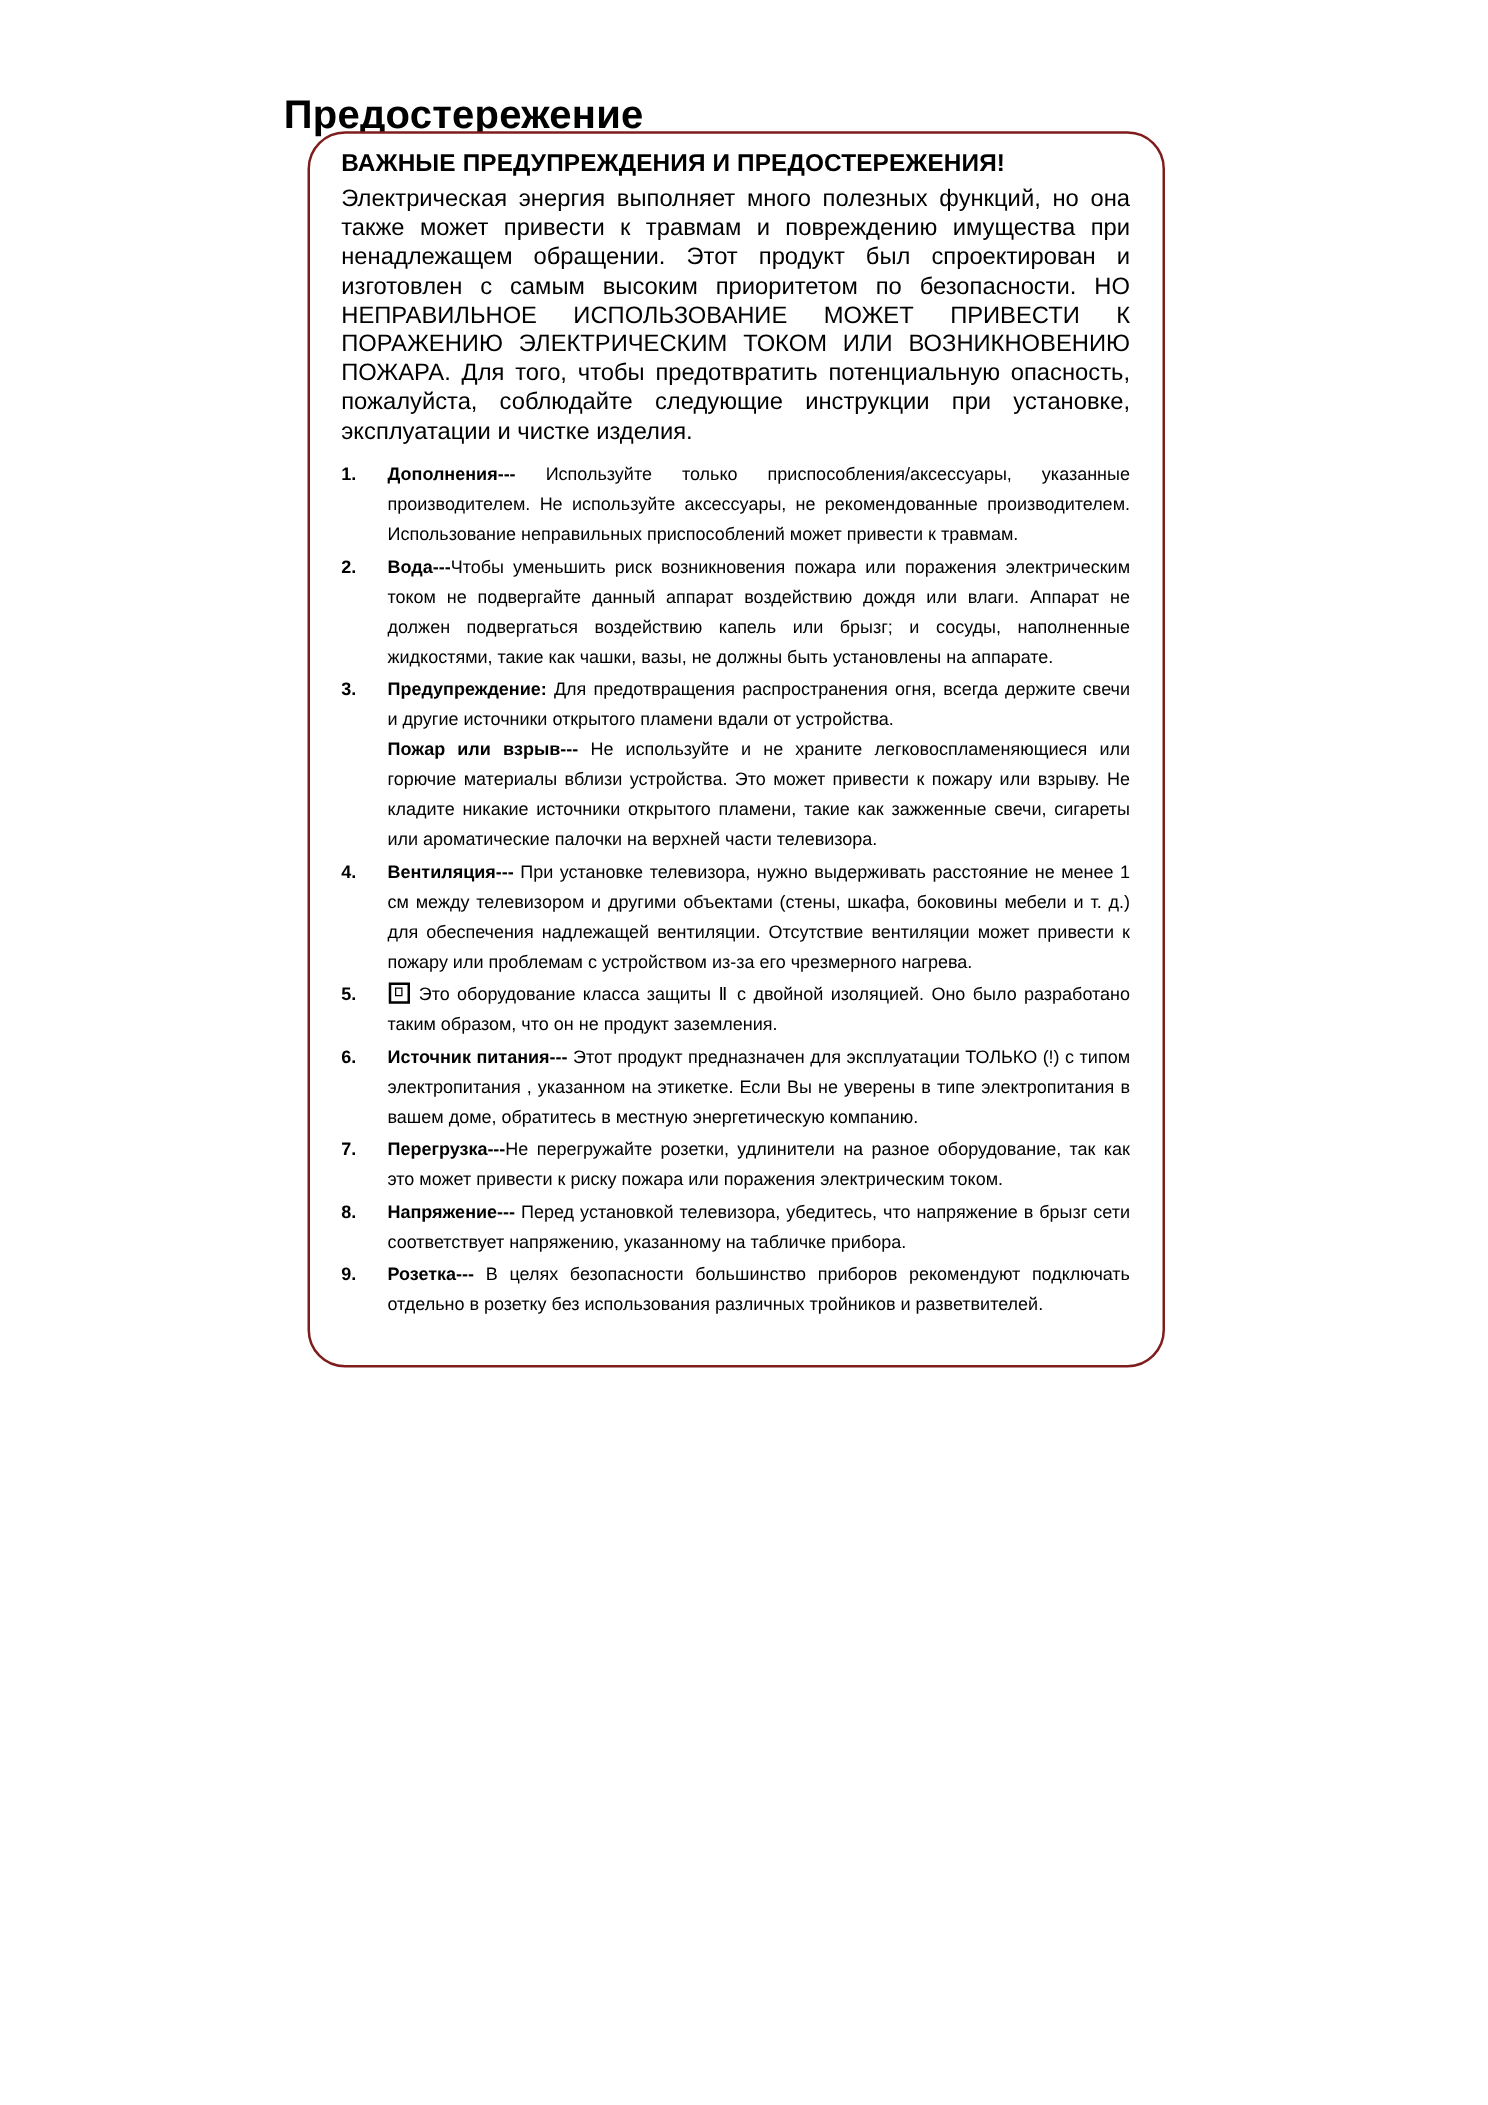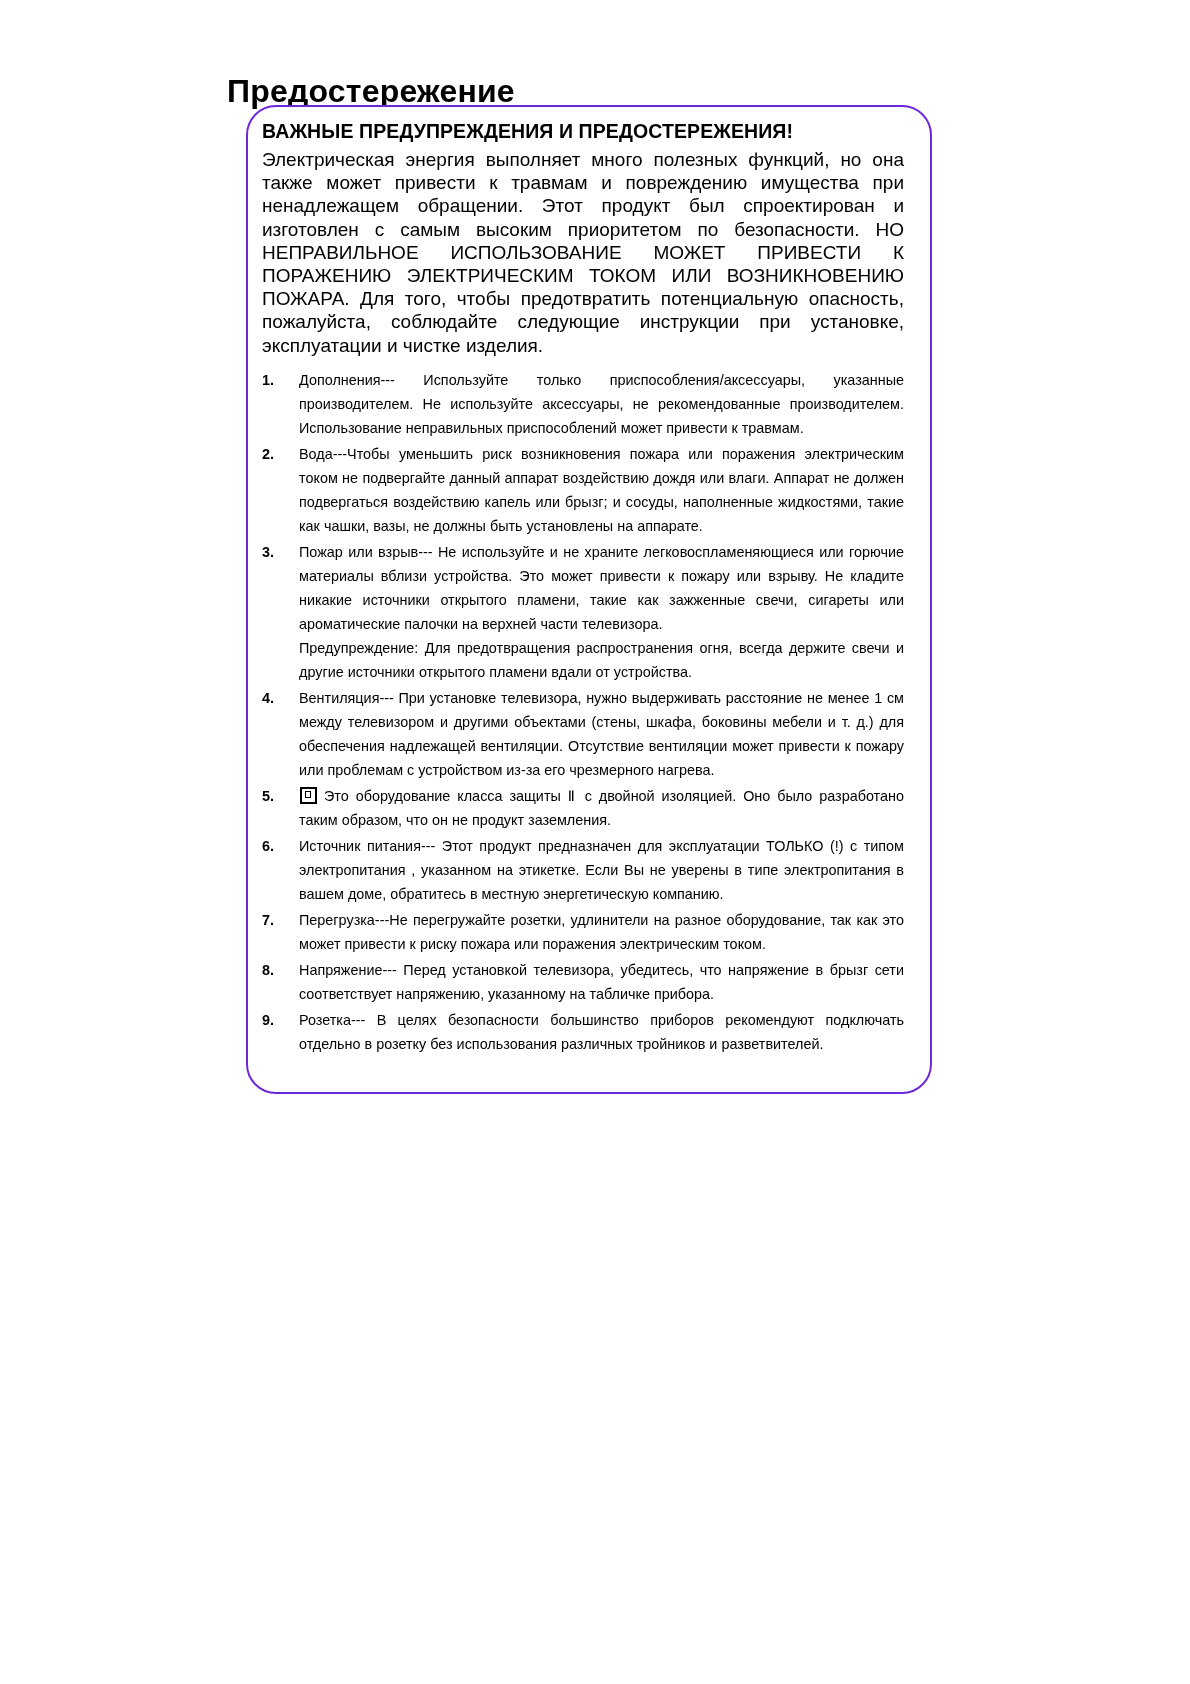--- a/index.html
+++ b/index.html
@@ -7,39 +7,39 @@
     width:1190px;height:1684px;position:relative;
     color:#000;font-family:"Liberation Sans", sans-serif;
     -webkit-font-smoothing:antialiased;
   }
   .page-title{
     position:absolute;left:227px;top:52px;
     font-size:32px;font-weight:bold;letter-spacing:.2px;
   }
   .warning-box{
     position:absolute;left:246px;top:105px;width:686px;min-height:937px;
-    border:2px solid #6d28d9;border-radius:30px;box-sizing:border-box;
-    padding:13px 26px 34px 14px;background:#fff;
+    border:2px solid #7f1d1d;border-radius:30px;box-sizing:border-box;
+    padding:13px 26px 34px 25px;background:#fff;
   }
   .box-heading{
     font-size:19.5px;font-weight:bold;margin:0 0 5px 0;letter-spacing:.1px;
   }
   .intro{
     font-size:19px;line-height:23.2px;text-align:justify;margin:0;
   }
   .w-list{
     list-style:none;margin:11px 0 0 0;padding:0;
     font-size:14.4px;line-height:24px;
   }
   .w-item{
     display:grid;grid-template-columns:37px 1fr;margin-bottom:2px;
   }
   .w-num{font-weight:bold;}
   .w-text{text-align:justify;}
-  .lead{font-weight:normal;}
+  .lead{font-weight:bold;}
   .sub-para{text-align:justify;}
   .cls2-icon{
     display:inline-block;width:13px;height:13px;border:2.5px solid #000;
     position:relative;vertical-align:-3px;margin:0 7px 0 1px;
   }
   .cls2-icon .cls2-inner{
     position:absolute;left:2.5px;top:2.5px;width:4.5px;height:4.5px;
     border:1.6px solid #000;
   }
 </style>
@@ -60,22 +60,22 @@
     </li>
 
     <li class="w-item">
       <span class="w-num">2.</span>
       <div class="w-text"><span class="lead">Вода---</span><span>Чтобы уменьшить риск возникновения пожара или поражения электрическим током не подвергайте данный аппарат воздействию дождя или влаги. Аппарат не должен подвергаться воздействию капель или брызг; и сосуды, наполненные жидкостями, такие как чашки, вазы, не должны быть установлены на аппарате.</span></div>
     </li>
 
     <li class="w-item">
       <span class="w-num">3.</span>
       <div class="w-text">
+        <div class="sub-para"><span class="lead">Предупреждение:</span><span> Для предотвращения распространения огня, всегда держите свечи и другие источники открытого пламени вдали от устройства.</span></div>
         <div class="sub-para"><span class="lead">Пожар или взрыв---</span><span> Не используйте и не храните легковоспламеняющиеся или горючие материалы вблизи устройства. Это может привести к пожару или взрыву. Не кладите никакие источники открытого пламени, такие как зажженные свечи, сигареты или ароматические палочки на верхней части телевизора.</span></div>
-        <div class="sub-para"><span class="lead">Предупреждение:</span><span> Для предотвращения распространения огня, всегда держите свечи и другие источники открытого пламени вдали от устройства.</span></div>
       </div>
     </li>
 
     <li class="w-item">
       <span class="w-num">4.</span>
       <div class="w-text"><span class="lead">Вентиляция---</span><span> При установке телевизора, нужно выдерживать расстояние не менее 1 см между телевизором и другими объектами (стены, шкафа, боковины мебели и т. д.) для обеспечения надлежащей вентиляции. Отсутствие вентиляции может привести к пожару или проблемам с устройством из-за его чрезмерного нагрева.</span></div>
     </li>
 
     <li class="w-item">
       <span class="w-num">5.</span>

